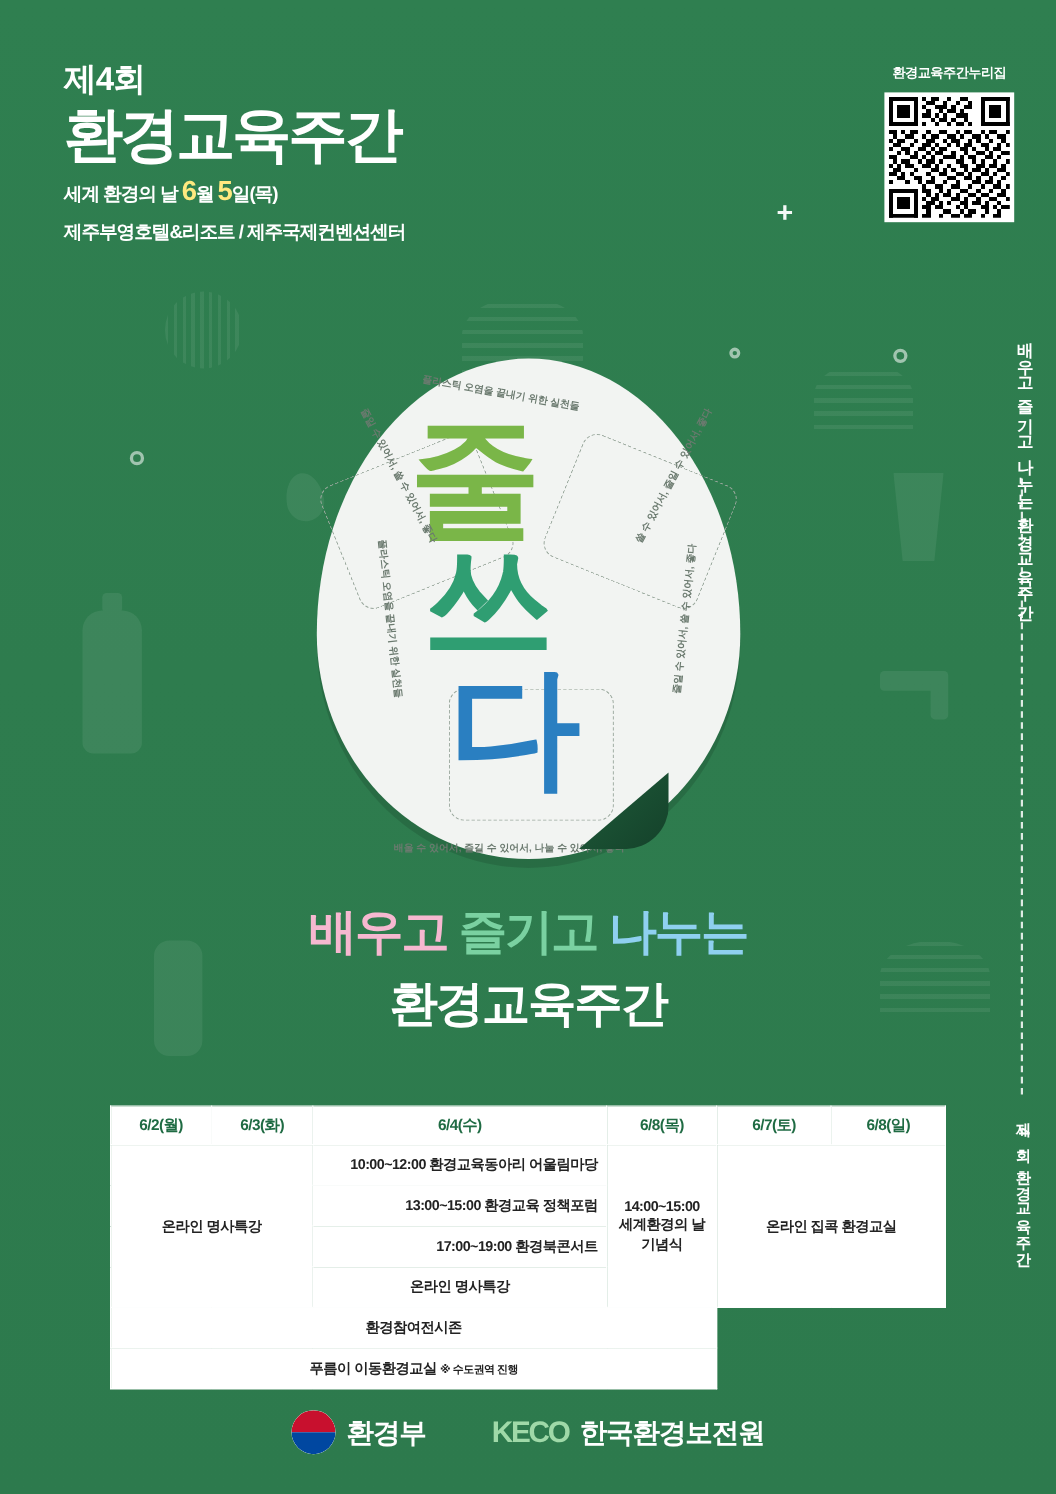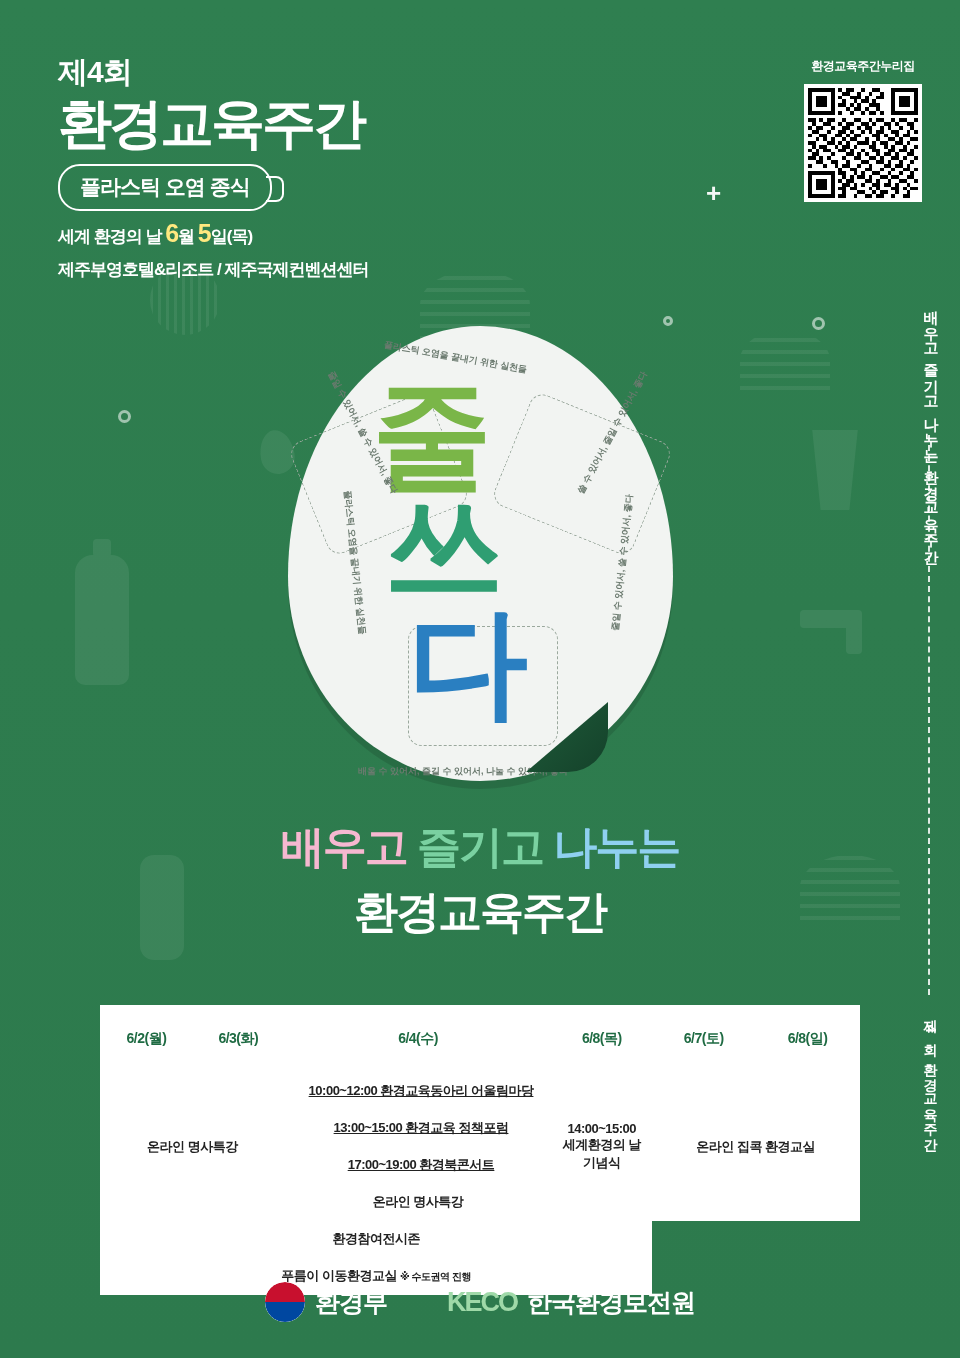--- a/index.html
+++ b/index.html
@@ -120,28 +120,28 @@
   .w-pink { color:#f6b8d0; }
   .w-green { color:#7ad1a1; }
   .w-blue { color:#8fd0f0; }
 
   
   .prog-title { position:absolute; left: 95px; top: 955px; color:#fff; font-size: 27px; font-weight: 800; letter-spacing:-1px;}
   .tbl { position:absolute; left: 100px; top: 1005px; width: 760px; border-collapse: collapse; }
   .tbl td, .tbl th { border: 1px solid #ffffff; }
   .tbl thead th {
     background: #ffffff; color: #1f6b43; font-size: 14px; font-weight: 800;
-    padding: 24px 2px; letter-spacing:-.5px;
+    padding: 8px 2px; letter-spacing:-.5px;
   }
   .tbl tbody td {
     background: #ffffff; color: #222; font-size: 13px; font-weight: 700;
     padding: 9px 8px; letter-spacing:-.5px;
   }
   .tbl td.center { text-align: center; }
-  .tbl td.left { text-align: center; padding-left: 14px; text-decoration: underline; }
+  .tbl td.left { text-align: right; padding-left: 14px; }
   .tbl td .small { font-size: 10px; font-weight: 600; }
 
   
   .footer { position:absolute; left:0; right:0; bottom: 36px; display:flex; justify-content:center; align-items:center; gap: 60px; color:#fff;}
   .logo-block { display:flex; align-items:center; gap: 10px; }
   .taegeuk { width: 40px; height: 40px; border-radius:50%; position:relative; background:#fff; overflow:hidden;}
   .taegeuk:before { content:""; position:absolute; left:0; top:0; width:40px; height:20px; background:#c8102e; border-radius: 20px 20px 0 0;}
   .taegeuk:after { content:""; position:absolute; left:0; top:20px; width:40px; height:20px; background:#0047a0; border-radius: 0 0 20px 20px;}
   .logo-text { font-size: 25px; font-weight: 800; letter-spacing: -1px; }
   .keco-mark { font-size: 27px; font-weight: 900; color:#9fd9a8; letter-spacing:-2px; border:0;}
@@ -162,21 +162,20 @@
   <div class="deco deco-stack-c"></div>
   <div class="deco deco-drop"></div>
   <div class="deco-ring ring1"></div>
   <div class="deco-ring ring2"></div>
   <div class="deco-ring ring3"></div>
   <div class="plus-mark">+</div>
 
   <div class="header">
     <div class="h-no">제4회</div>
     <div class="h-title">환경교육주간</div>
-    <div class="h-badge">플라스틱 오염 종식</div>
 
 
     <div class="h-wed">
       <span>세계 환경의 날</span>
       <span class="big">6</span><span>월</span>
       <span class="big">5</span><span>일</span><span>(목)</span>
     </div>
 
     <div class="h-venue">제주부영호텔&amp;리조트 / 제주국제컨벤션센터</div>
   </div>

